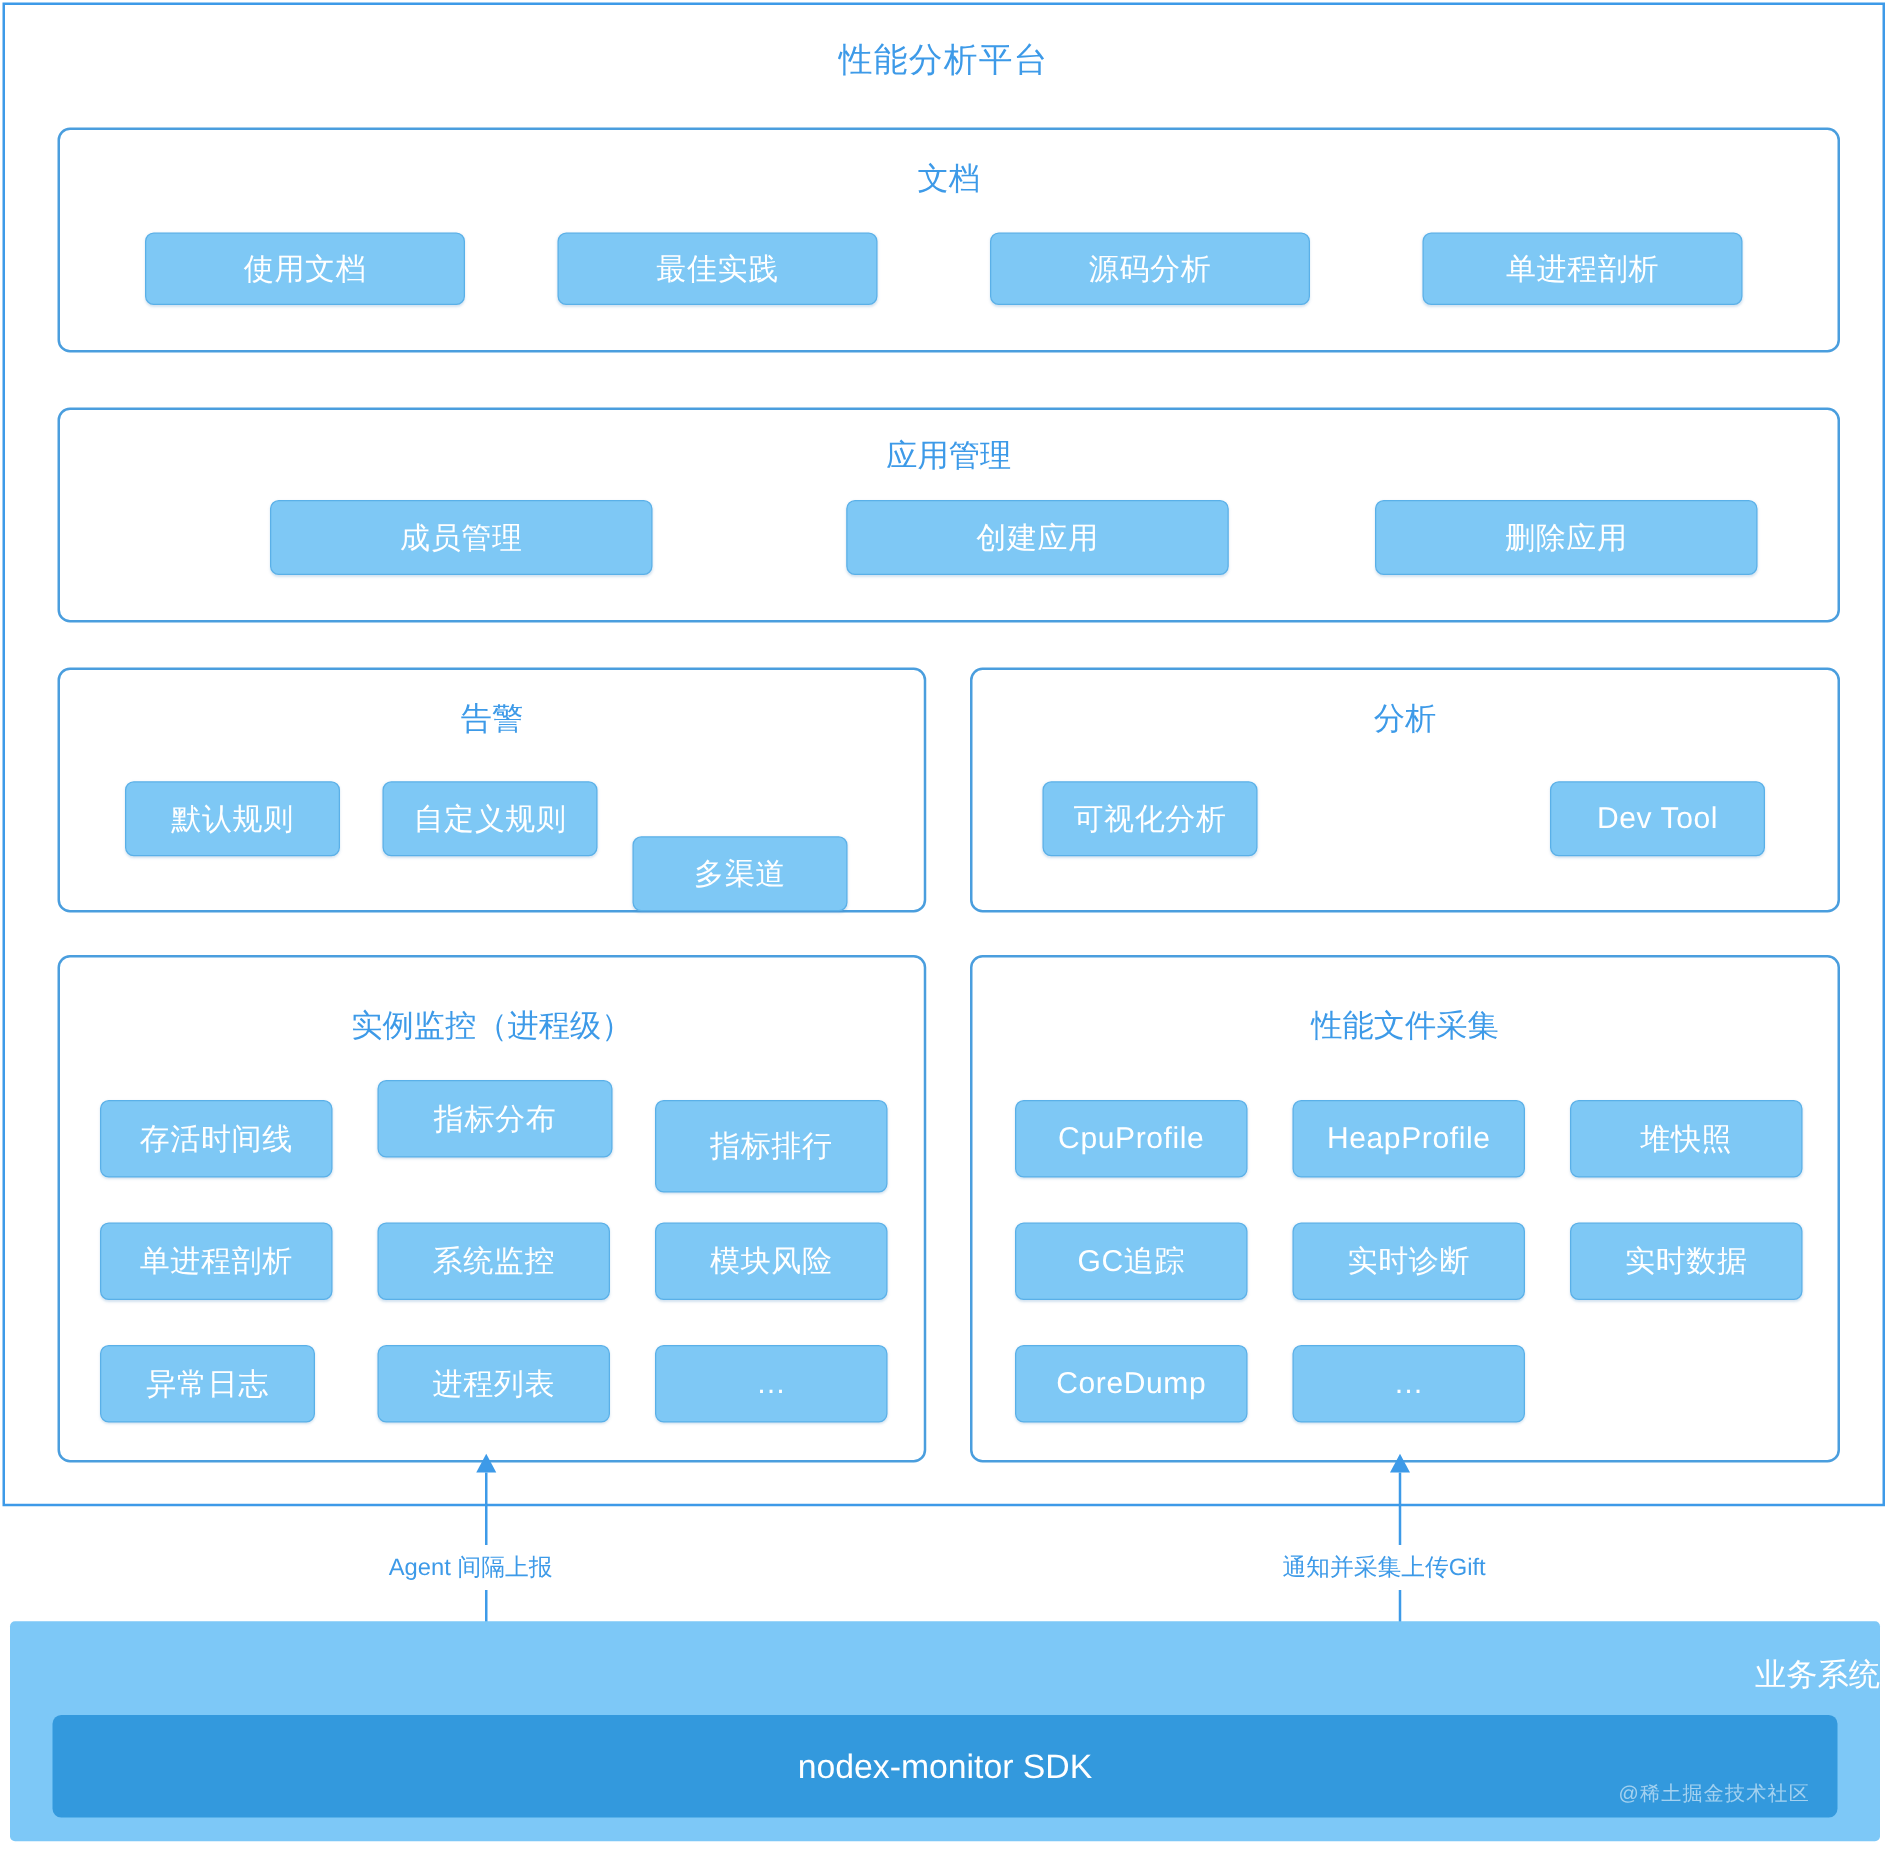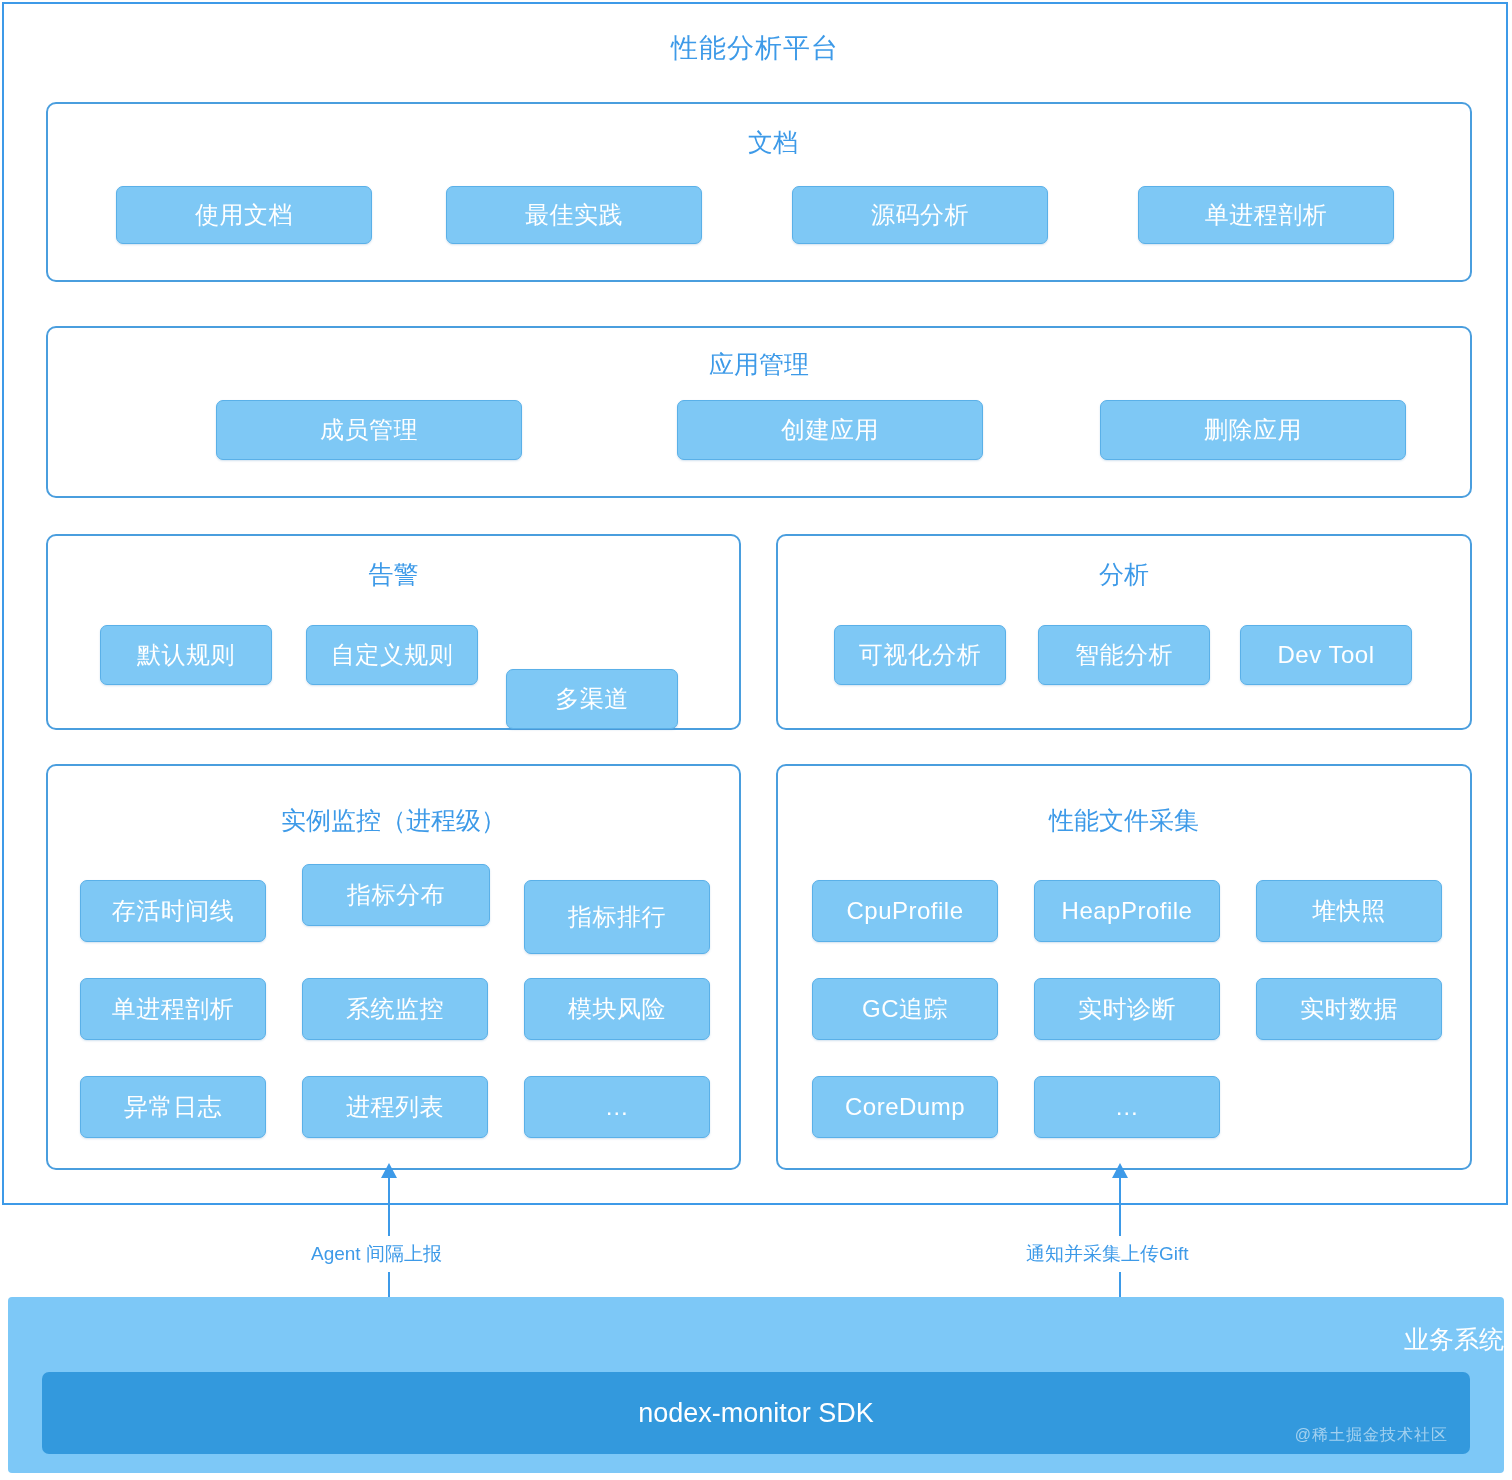--- a/index.html
+++ b/index.html
@@ -150,21 +150,21 @@
   }
 </style>
 </head>
 <body>
 
 <div class="platform-frame">
 
   <div class="platform-title">性能分析平台</div>
 
   <div class="section" id="sec-docs">
-    <div class="section-title" style="top:22px;padding-left:14px;">文档</div>
+    <div class="section-title" style="top:22px;">文档</div>
     <div class="chip" style="left:68px;  top:82px; width:256px; height:58px;">使用文档</div>
     <div class="chip" style="left:398px; top:82px; width:256px; height:58px;">最佳实践</div>
     <div class="chip" style="left:744px; top:82px; width:256px; height:58px;">源码分析</div>
     <div class="chip" style="left:1090px;top:82px; width:256px; height:58px;">单进程剖析</div>
   </div>
 
   <div class="section" id="sec-app">
     <div class="section-title" style="top:20px;">应用管理</div>
     <div class="chip" style="left:168px; top:72px; width:306px; height:60px;">成员管理</div>
     <div class="chip" style="left:629px; top:72px; width:306px; height:60px;">创建应用</div>
@@ -174,36 +174,35 @@
   <div class="section" id="sec-alert">
     <div class="section-title" style="top:22px;">告警</div>
     <div class="chip" style="left:52px;  top:89px; width:172px; height:60px;">默认规则</div>
     <div class="chip" style="left:258px; top:89px; width:172px; height:60px;">自定义规则</div>
     <div class="chip" style="left:458px; top:89px; width:172px; height:60px;margin-top:44px;">多渠道</div>
   </div>
 
   <div class="section" id="sec-analy">
     <div class="section-title" style="top:22px;">分析</div>
     <div class="chip" style="left:56px;  top:89px; width:172px; height:60px;">可视化分析</div>
-    <div class="chip" style="left:260px; top:89px; width:172px; height:60px;">智能分析</div>
     <div class="chip" style="left:462px; top:89px; width:172px; height:60px;">Dev Tool</div>
   </div>
 
   <div class="section" id="sec-inst">
     <div class="section-title" style="top:38px;">实例监控（进程级）</div>
 
     <div class="chip" style="left:32px;  top:114px; width:186px; height:62px;">存活时间线</div>
     <div class="chip" style="left:254px; top:98px; width:188px; height:62px;">指标分布</div>
     <div class="chip" style="left:476px; top:114px; width:186px; height:74px;">指标排行</div>
 
     <div class="chip" style="left:32px;  top:212px; width:186px; height:62px;">单进程剖析</div>
     <div class="chip" style="left:254px; top:212px; width:186px; height:62px;">系统监控</div>
     <div class="chip" style="left:476px; top:212px; width:186px; height:62px;">模块风险</div>
 
-    <div class="chip" style="left:32px;  top:310px; width:186px; height:62px;">异常日志</div>
+    <div class="chip" style="left:32px;  top:310px; width:172px; height:62px;">异常日志</div>
     <div class="chip" style="left:254px; top:310px; width:186px; height:62px;">进程列表</div>
     <div class="chip" style="left:476px; top:310px; width:186px; height:62px;">…</div>
   </div>
 
   <div class="section" id="sec-collect">
     <div class="section-title" style="top:38px;">性能文件采集</div>
 
     <div class="chip" style="left:34px;  top:114px; width:186px; height:62px;">CpuProfile</div>
     <div class="chip" style="left:256px; top:114px; width:186px; height:62px;">HeapProfile</div>
     <div class="chip" style="left:478px; top:114px; width:186px; height:62px;">堆快照</div>

